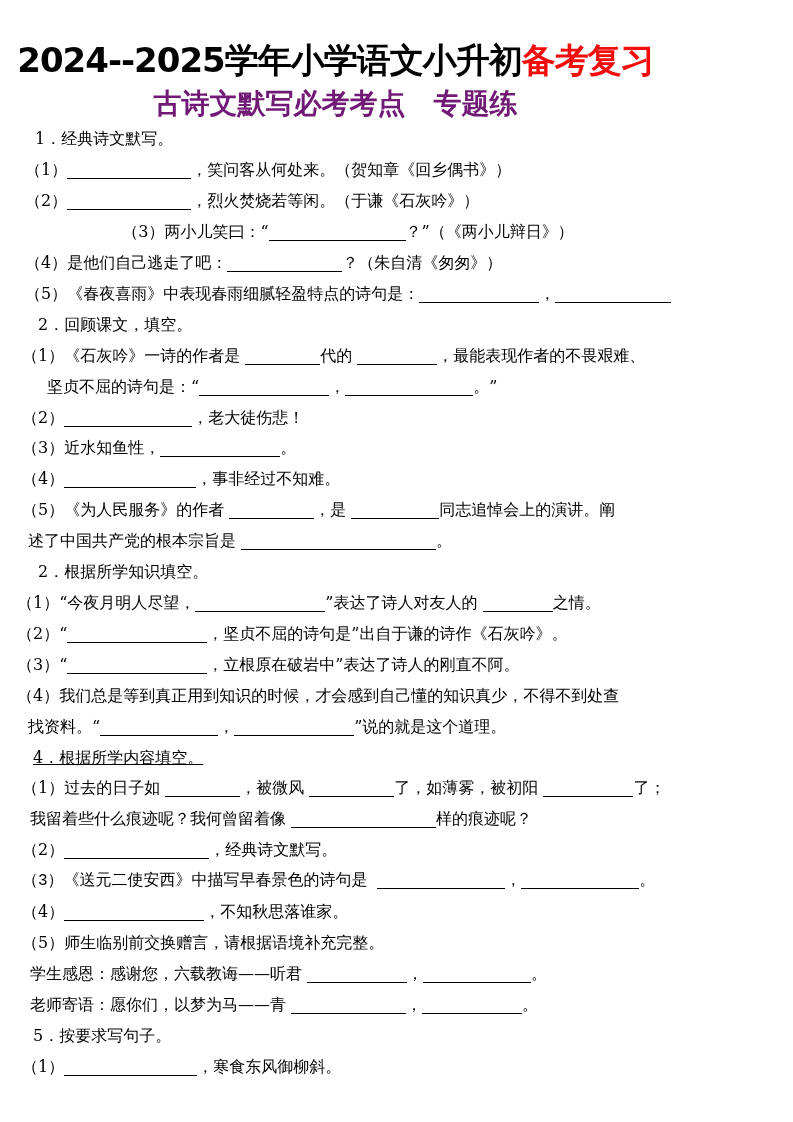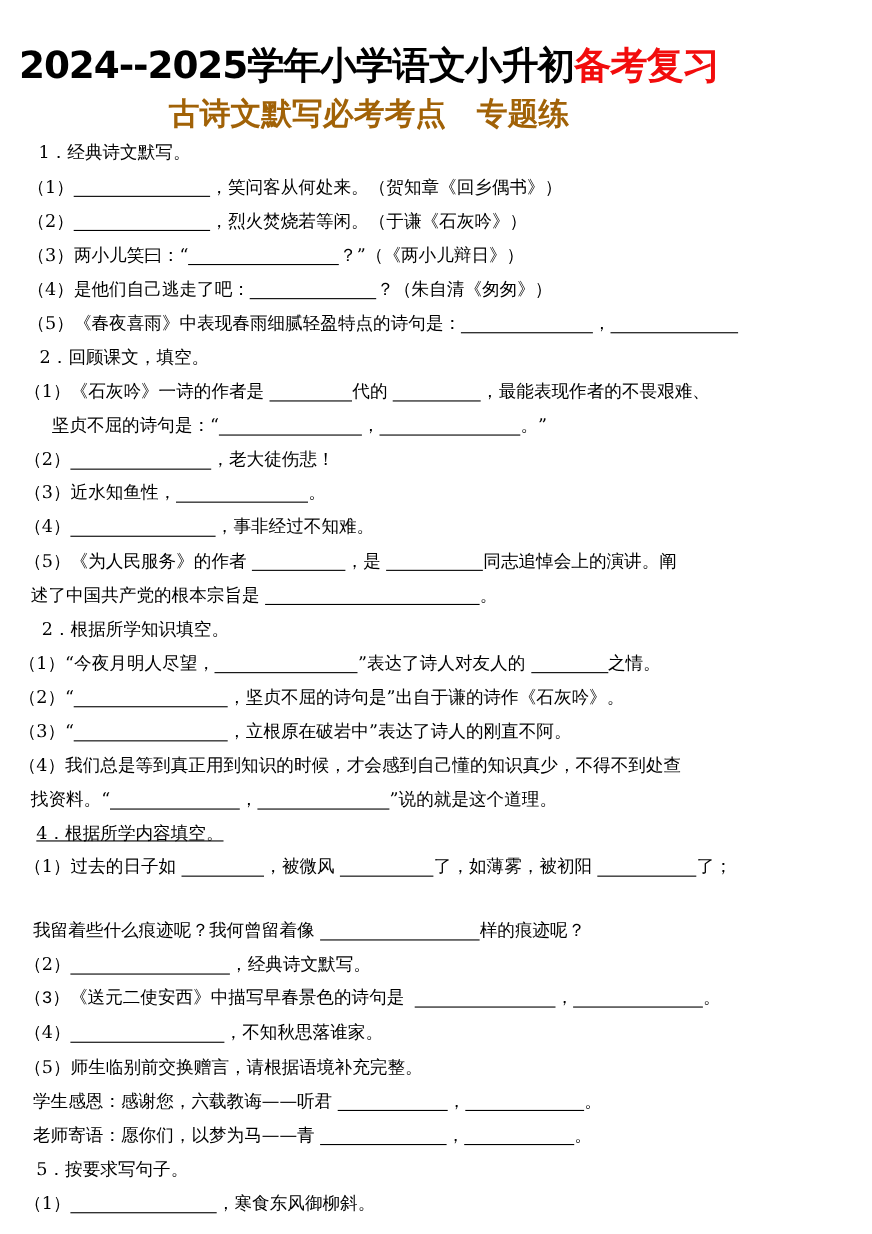--- a/index.html
+++ b/index.html
@@ -44,45 +44,45 @@
     vertical-align: -4px;
   }
 </style>
 </head>
 <body>
 
 <div class="page">
   <div class="title1">
     <span>2024--2025学年小学语文小升初</span><span class="red-text" style="color: rgb(242, 12, 12);">备考复习</span>
   </div>
-  <div class="title2 red-text" style="color: #a16207;">古诗文默写必考考点　专题练</div>
+  <div class="title2 red-text" style="color: #701a75;">古诗文默写必考考点　专题练</div>
   <div id="content">
       <div class="line" style="padding-left: 35px;"><span>1．经典诗文默写。</span></div>
       <div class="line" style="padding-left: 25px;"><span>（1）</span><span class="blank" style="width: 124px;"></span><span>，笑问客从何处来。（贺知章《回乡偶书》）</span></div>
       <div class="line" style="padding-left: 25px;"><span>（2）</span><span class="blank" style="width: 124px;"></span><span>，烈火焚烧若等闲。（于谦《石灰吟》）</span></div>
-      <div class="line" style="padding-left: 25px;"><span>（3）两小儿笑曰：“</span><span class="blank" style="width: 137px;"></span><span>？”（《两小儿辩日》）</span></div>
+      <div class="line" style="padding-left: 25px; text-align: center;"><span>（3）两小儿笑曰：“</span><span class="blank" style="width: 137px;"></span><span>？”（《两小儿辩日》）</span></div>
       <div class="line" style="padding-left: 25px;"><span>（4）是他们自己逃走了吧：</span><span class="blank" style="width: 115px;"></span><span>？（朱自清《匆匆》）</span></div>
       <div class="line" style="padding-left: 25px;"><span>（5）《春夜喜雨》中表现春雨细腻轻盈特点的诗句是：</span><span class="blank" style="width: 120px;"></span><span>，</span><span class="blank" style="width: 118px;"></span><span>。</span></div>
-      <div class="line" style="padding-left: 36px;"><span>2．回顾课文，填空。</span></div>
+      <div class="line" style="padding-left: 6px; margin-left: 32px;"><span>2．回顾课文，填空。</span></div>
       <div class="line" style="padding-left: 22px;"><span>（1）《石灰吟》一诗的作者是 </span><span class="blank" style="width: 75px;"></span><span>代的 </span><span class="blank" style="width: 80px;"></span><span>，最能表现作者的不畏艰难、</span></div>
       <div class="line" style="padding-left: 47px;"><span>坚贞不屈的诗句是：“</span><span class="blank" style="width: 130px;"></span><span>，</span><span class="blank" style="width: 128px;"></span><span>。”</span></div>
       <div class="line" style="padding-left: 22px;"><span>（2）</span><span class="blank" style="width: 128px;"></span><span>，老大徒伤悲！</span></div>
       <div class="line" style="padding-left: 22px;"><span>（3）近水知鱼性，</span><span class="blank" style="width: 120px;"></span><span>。</span></div>
       <div class="line" style="padding-left: 22px;"><span>（4）</span><span class="blank" style="width: 132px;"></span><span>，事非经过不知难。</span></div>
       <div class="line" style="padding-left: 22px;"><span>（5）《为人民服务》的作者 </span><span class="blank" style="width: 85px;"></span><span>，是 </span><span class="blank" style="width: 88px;"></span><span>同志追悼会上的演讲。阐</span></div>
       <div class="line" style="padding-left: 28px;"><span>述了中国共产党的根本宗旨是 </span><span class="blank" style="width: 195px;"></span><span>。</span></div>
       <div class="line" style="padding-left: 38px;"><span>2．根据所学知识填空。</span></div>
       <div class="line" style="padding-left: 17px;"><span>（1）“今夜月明人尽望，</span><span class="blank" style="width: 130px;"></span><span>”表达了诗人对友人的 </span><span class="blank" style="width: 70px;"></span><span>之情。</span></div>
       <div class="line" style="padding-left: 17px;"><span>（2）“</span><span class="blank" style="width: 140px;"></span><span>，坚贞不屈的诗句是”出自于谦的诗作《石灰吟》。</span></div>
       <div class="line" style="padding-left: 17px;"><span>（3）“</span><span class="blank" style="width: 140px;"></span><span>，立根原在破岩中”表达了诗人的刚直不阿。</span></div>
       <div class="line" style="padding-left: 17px;"><span>（4）我们总是等到真正用到知识的时候，才会感到自己懂的知识真少，不得不到处查</span></div>
       <div class="line" style="padding-left: 28px;"><span>找资料。“</span><span class="blank" style="width: 118px;"></span><span>，</span><span class="blank" style="width: 120px;"></span><span>”说的就是这个道理。</span></div>
       <div class="line" style="padding-left: 33px; text-decoration: underline;"><span>4．根据所学内容填空。</span></div>
       <div class="line" style="padding-left: 22px;"><span>（1）过去的日子如 </span><span class="blank" style="width: 75px;"></span><span>，被微风 </span><span class="blank" style="width: 85px;"></span><span>了，如薄雾，被初阳 </span><span class="blank" style="width: 90px;"></span><span>了；</span></div>
-      <div class="line" style="padding-left: 30px; margin-top: 27px;"><span>我留着些什么痕迹呢？我何曾留着像 </span><span class="blank" style="width: 145px;"></span><span>样的痕迹呢？</span></div>
+      <div class="line" style="padding-left: 30px;"><span>我留着些什么痕迹呢？我何曾留着像 </span><span class="blank" style="width: 145px;"></span><span>样的痕迹呢？</span></div>
       <div class="line" style="padding-left: 22px;"><span>（2）</span><span class="blank" style="width: 145px;"></span><span>，经典诗文默写。</span></div>
       <div class="line" style="padding-left: 22px; font-family: Liberation Mono, monospace;"><span>（3）《送元二使安西》中描写早春景色的诗句是 </span><span class="blank" style="width: 128px;"></span><span>，</span><span class="blank" style="width: 118px;"></span><span>。</span></div>
       <div class="line" style="padding-left: 22px;"><span>（4）</span><span class="blank" style="width: 140px;"></span><span>，不知秋思落谁家。</span></div>
       <div class="line" style="padding-left: 22px;"><span>（5）师生临别前交换赠言，请根据语境补充完整。</span></div>
       <div class="line" style="padding-left: 30px;"><span>学生感恩：感谢您，六载教诲——听君 </span><span class="blank" style="width: 100px;"></span><span>，</span><span class="blank" style="width: 108px;"></span><span>。</span></div>
       <div class="line" style="padding-left: 30px;"><span>老师寄语：愿你们，以梦为马——青 </span><span class="blank" style="width: 115px;"></span><span>，</span><span class="blank" style="width: 100px;"></span><span>。</span></div>
       <div class="line" style="padding-left: 33px;"><span>5．按要求写句子。</span></div>
       <div class="line" style="padding-left: 22px;"><span>（1）</span><span class="blank" style="width: 133px;"></span><span>，寒食东风御柳斜。</span></div>
     </div>
 </div>

